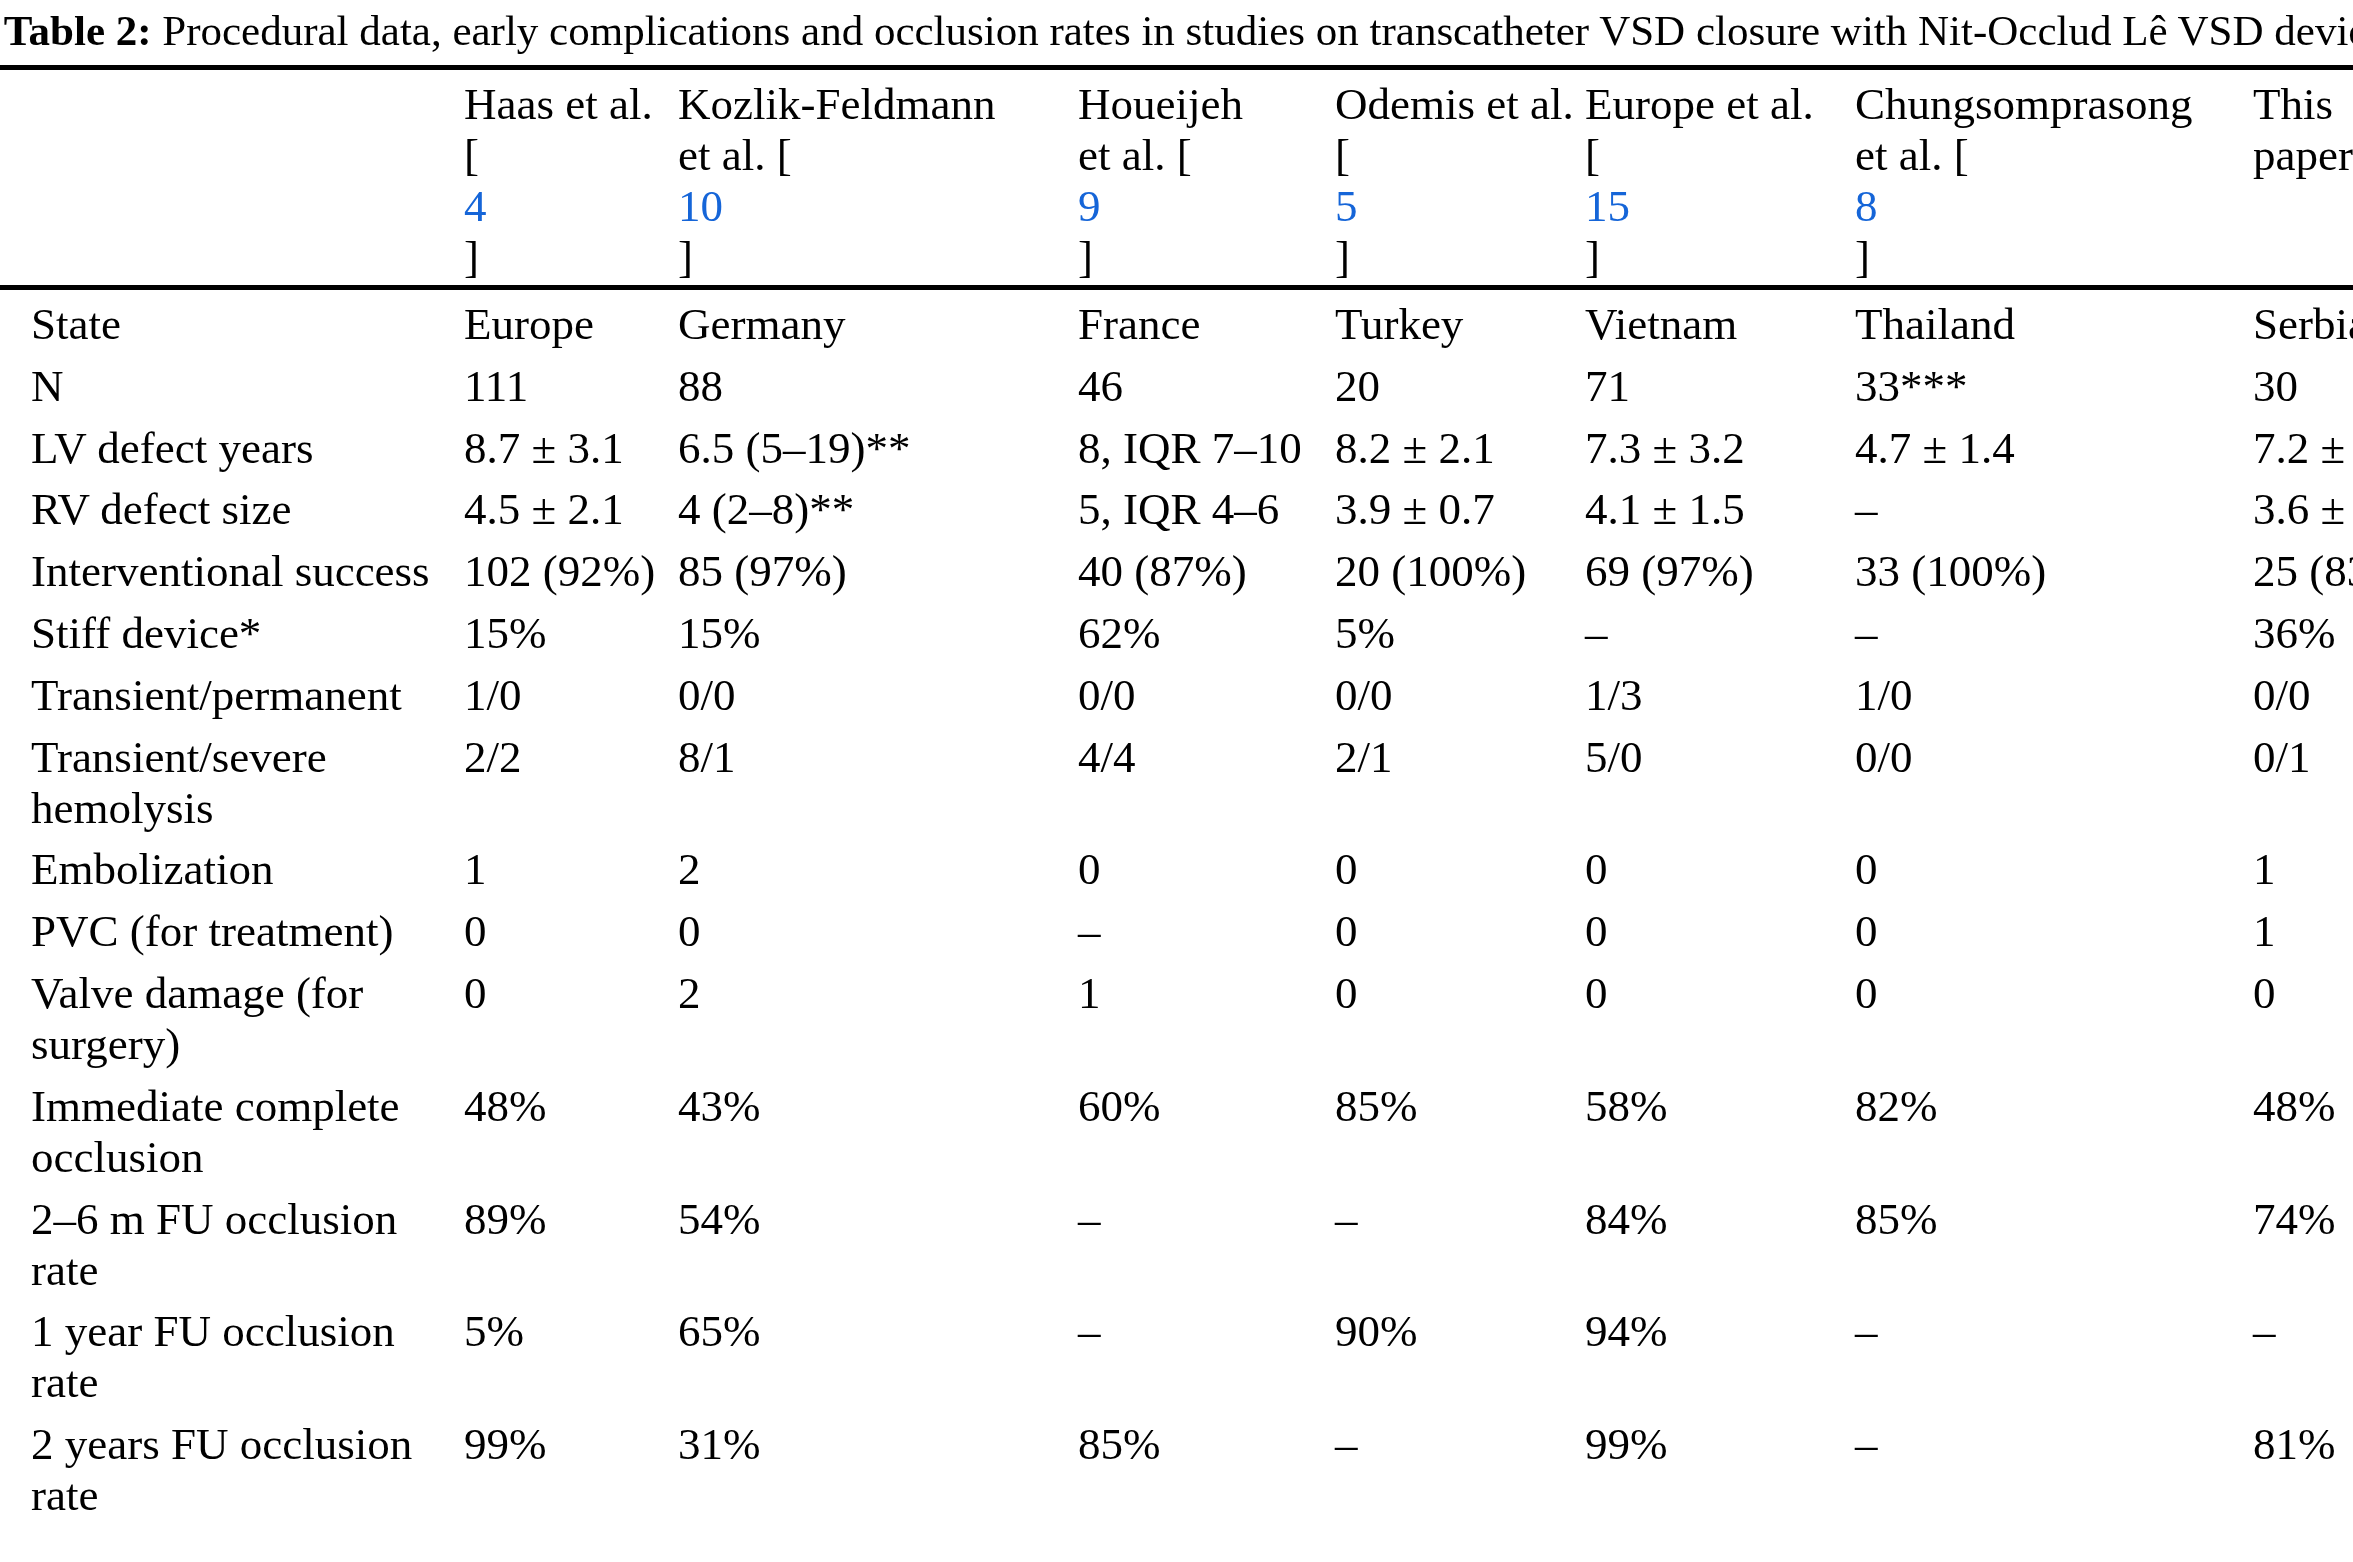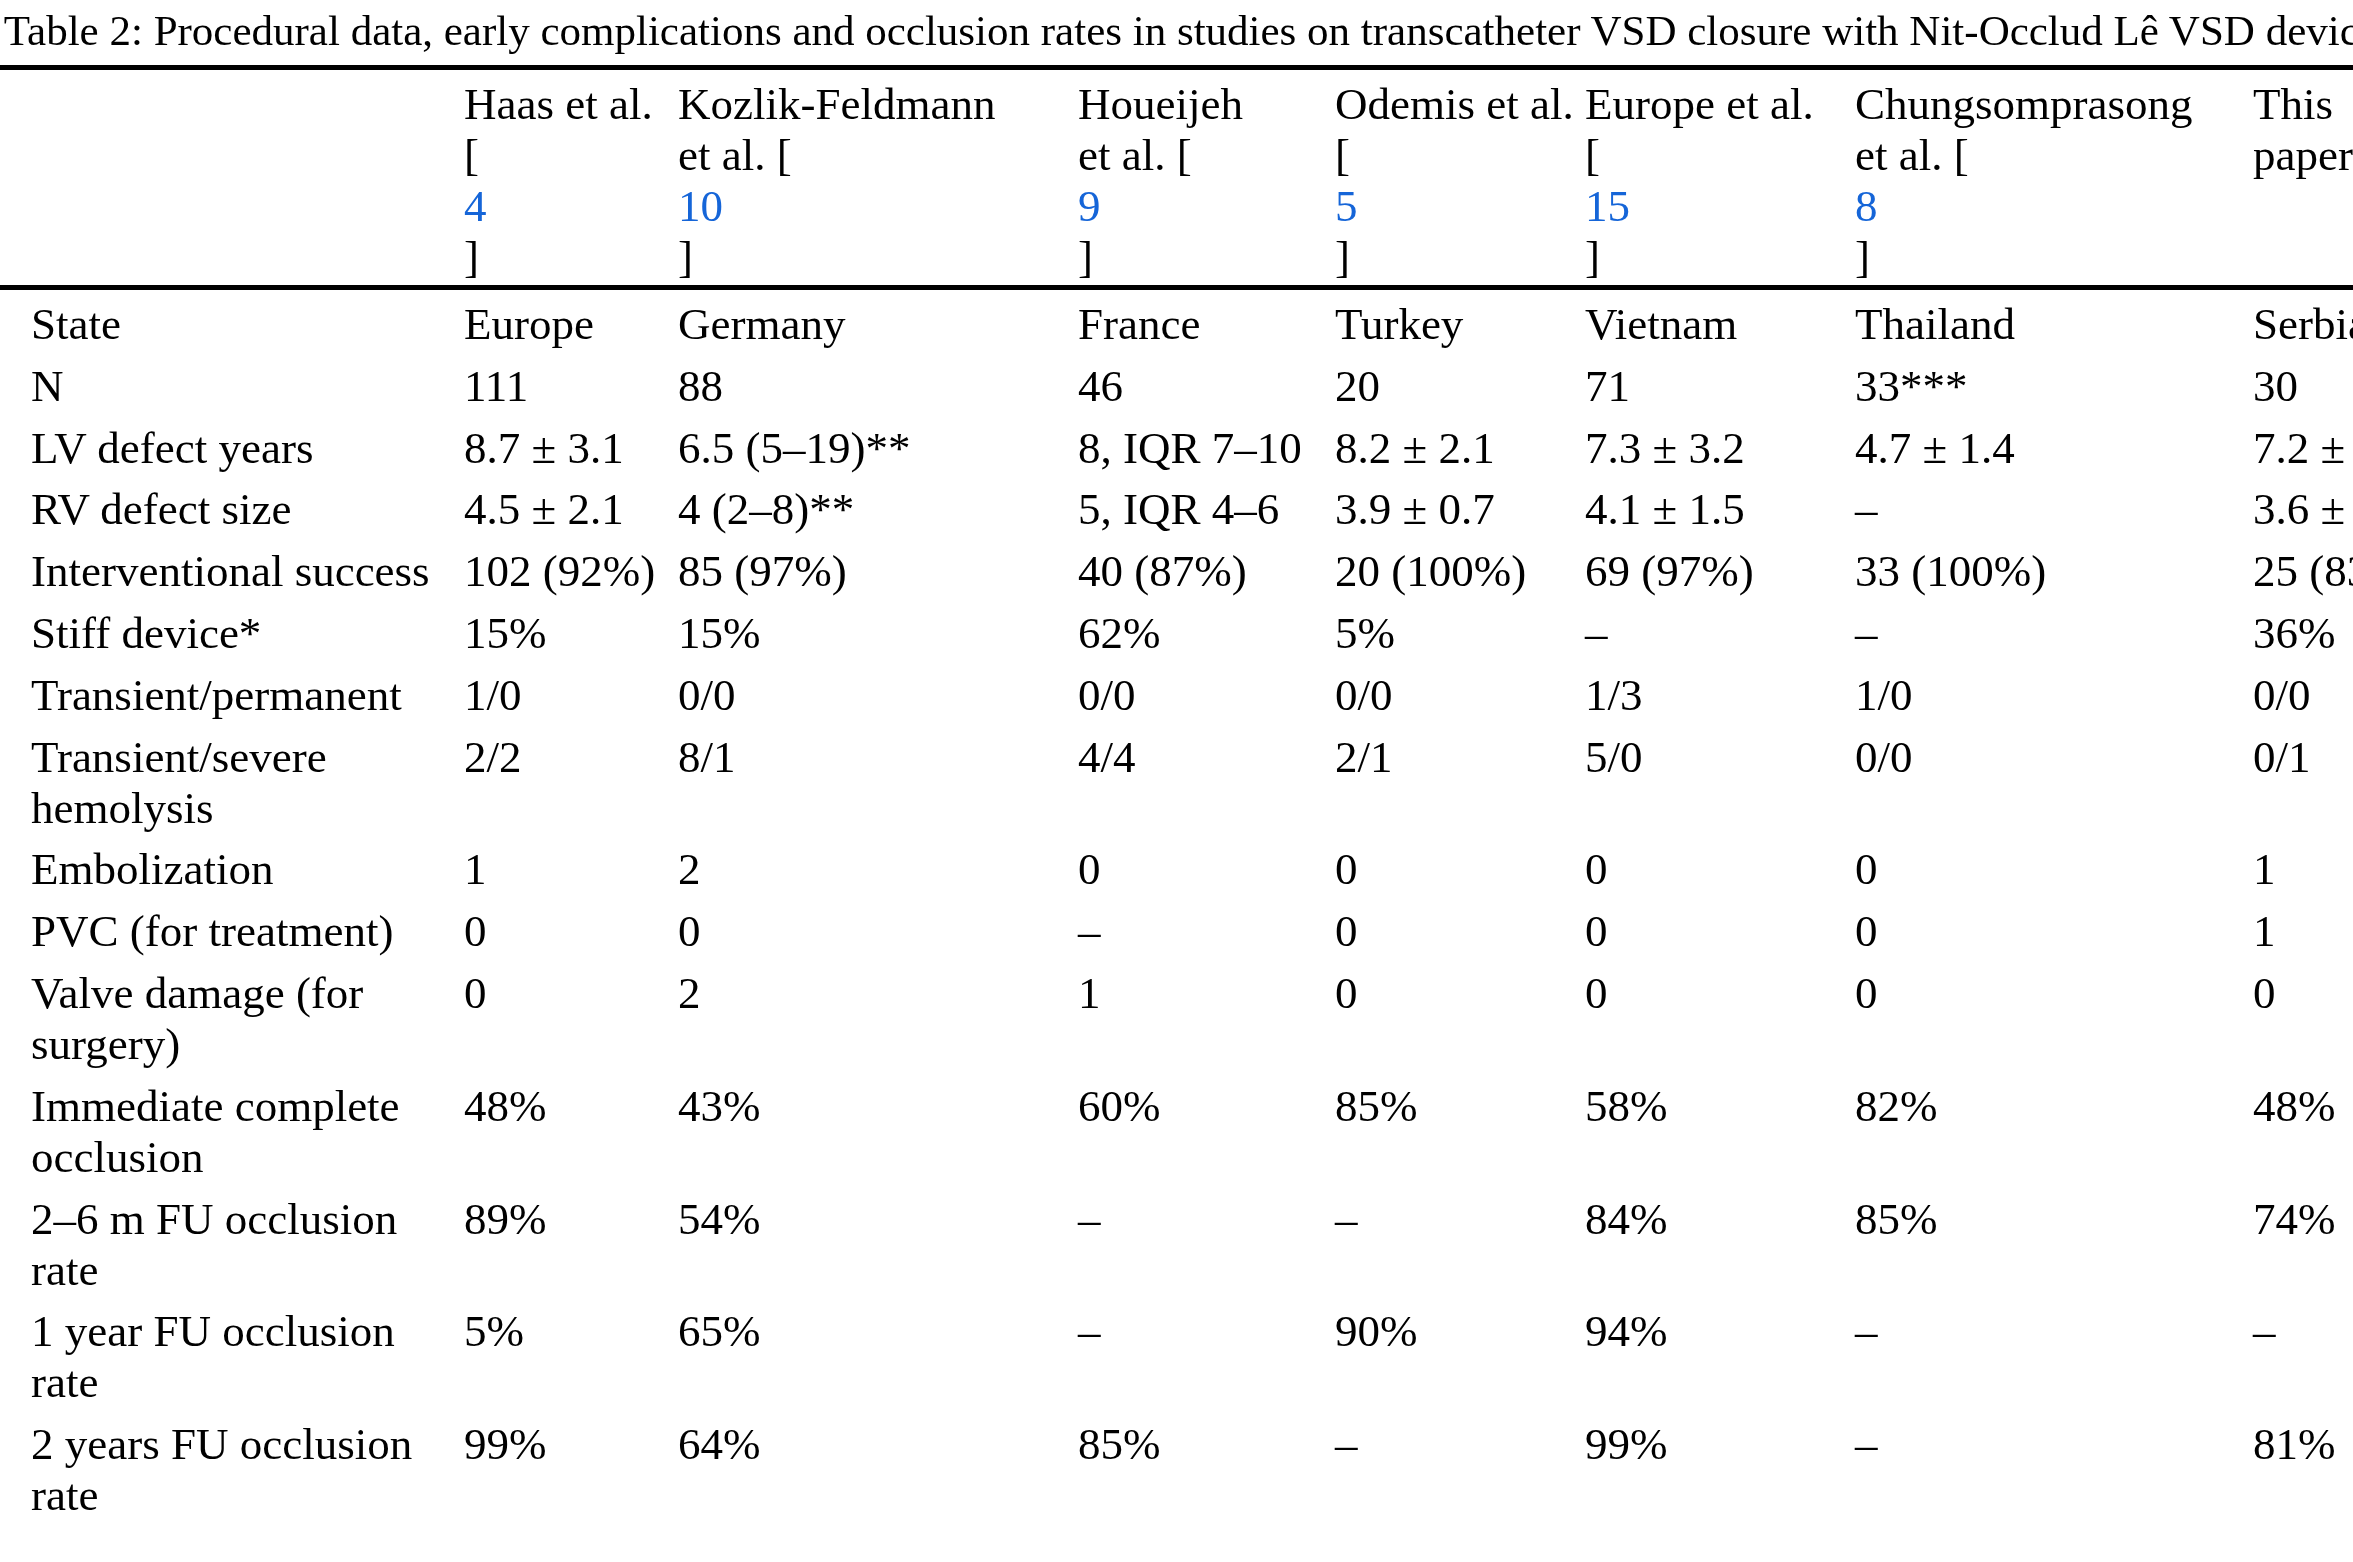--- a/index.html
+++ b/index.html
@@ -11,21 +11,21 @@
   body {
     font-family: "Liberation Serif", "DejaVu Serif", serif;
     font-size: 45px;
   }
   .title {
     padding: 6.6px 4.7px 0 3.8px;
     font-size: 43px;
     line-height: 47px;
     white-space: nowrap;
   }
-  .title .bold { font-weight: normal; }
+  .title .bold { font-weight: bold; }
   .rule { height: 4.7px; background: #000000; }
   .rule-top { margin-top: 11.3px; }
   .rule-mid { margin-top: 1.9px; }
   .grid {
     display: grid;
     grid-template-columns: 433px 214px 400px 257px 250px 270px 398px auto;
     padding: 9.4px 4.7px 0 31px;
     line-height: 51px;
     align-items: start;
   }
@@ -220,20 +220,20 @@
     <div class="cell">–</div>
     <div class="cell">90%</div>
     <div class="cell">94%</div>
     <div class="cell">–</div>
     <div class="cell">–</div>
     <div class="rlabel">
       <div class="rline">2 years FU occlusion</div>
       <div class="rline">rate</div>
     </div>
     <div class="cell">99%</div>
-    <div class="cell">64%</div>
+    <div class="cell">31%</div>
     <div class="cell">85%</div>
     <div class="cell">–</div>
     <div class="cell">99%</div>
     <div class="cell">–</div>
     <div class="cell">81%</div>
   </div>
 
 
 </body></html>

